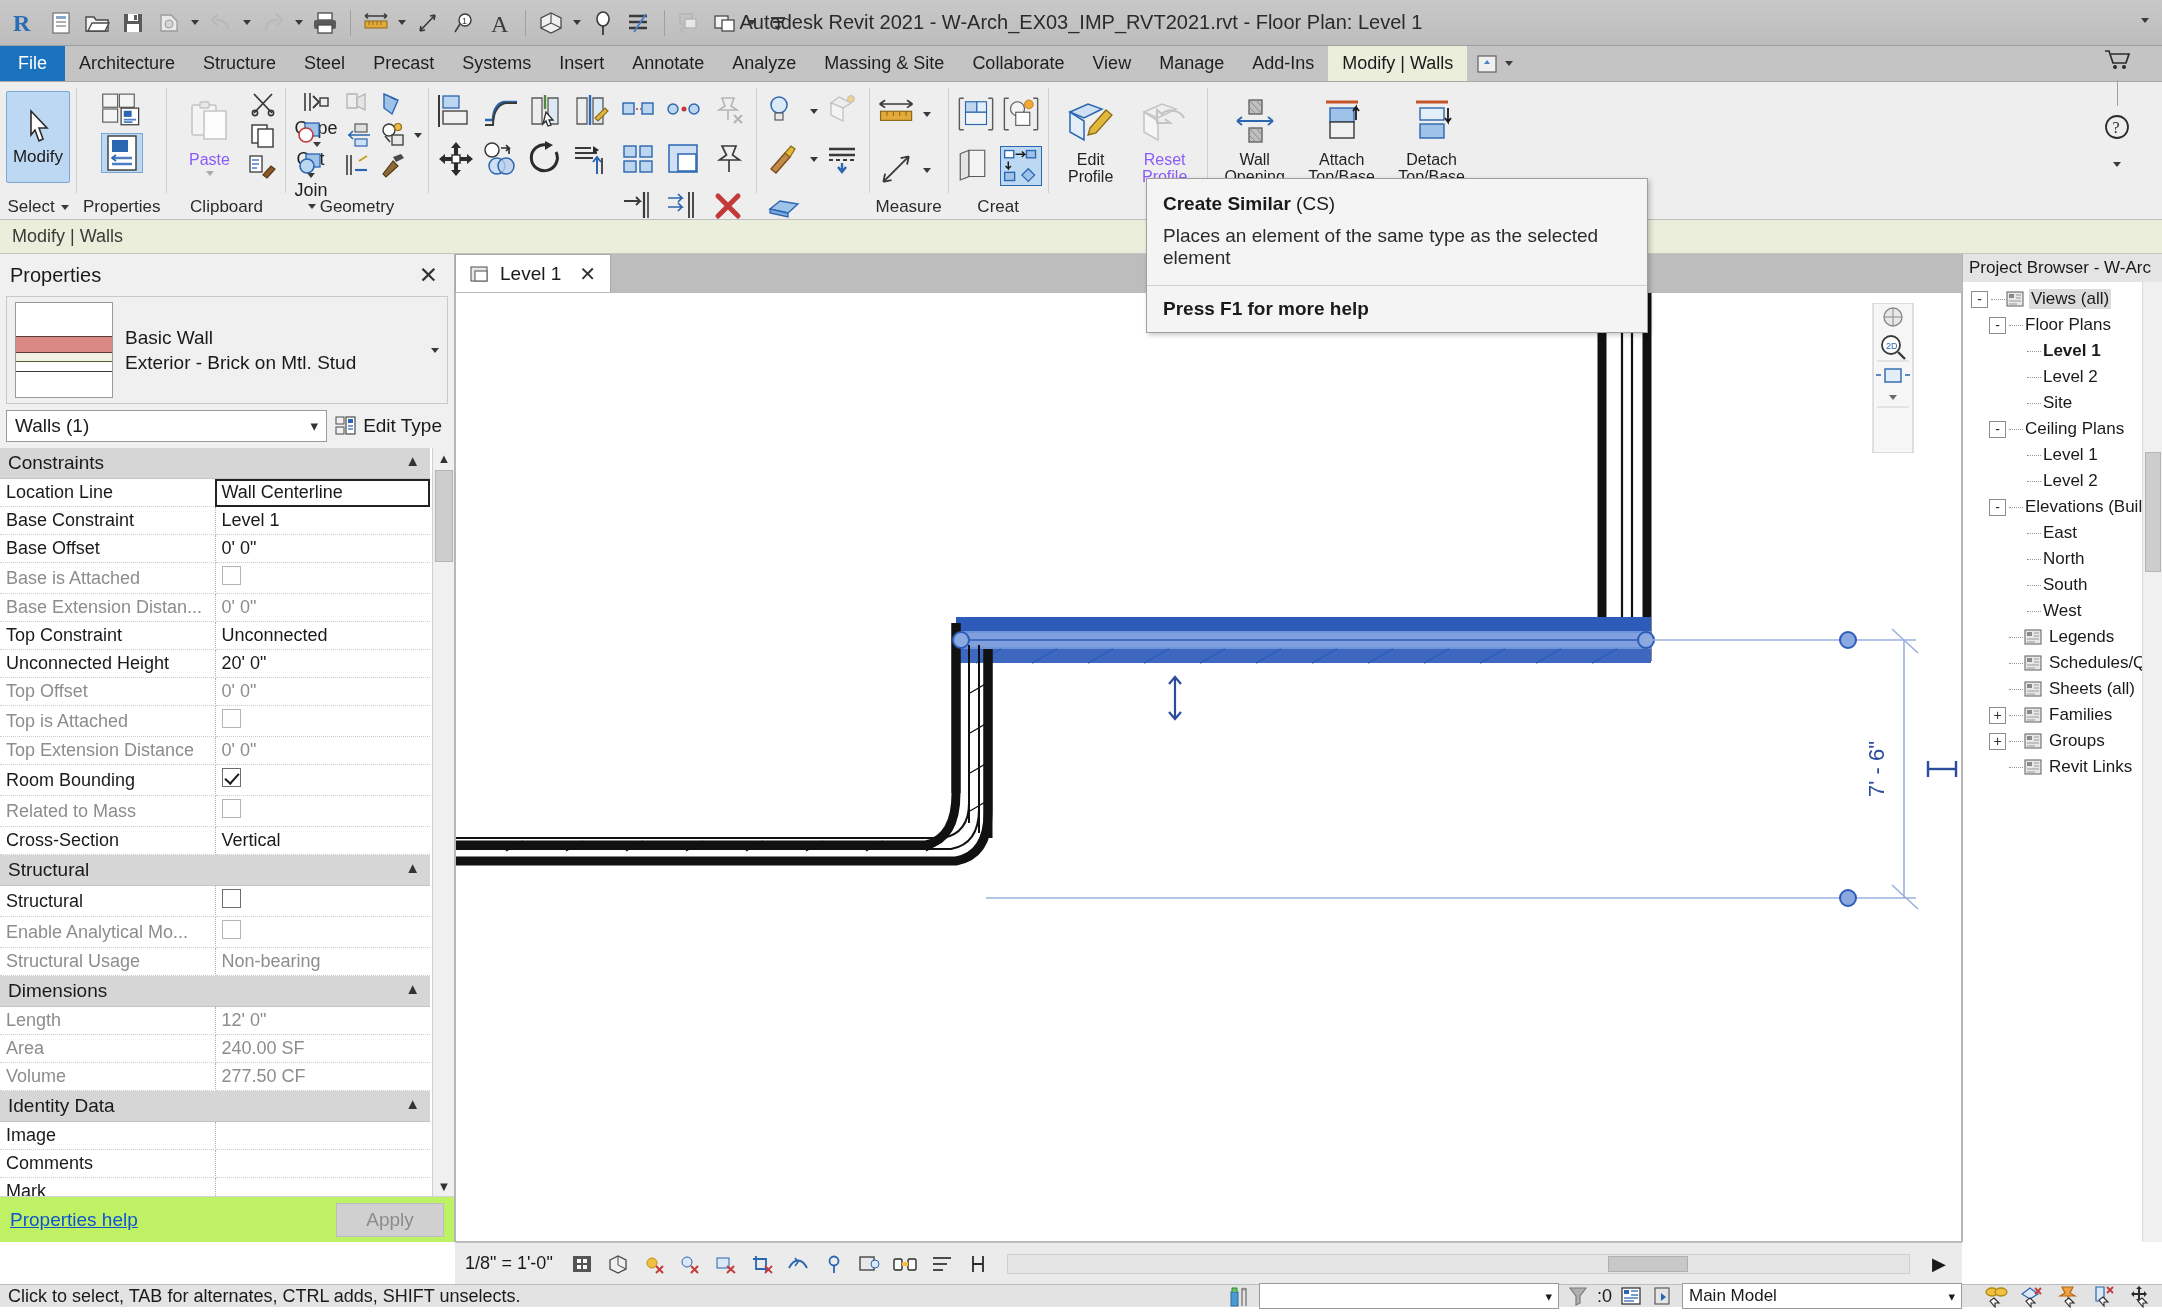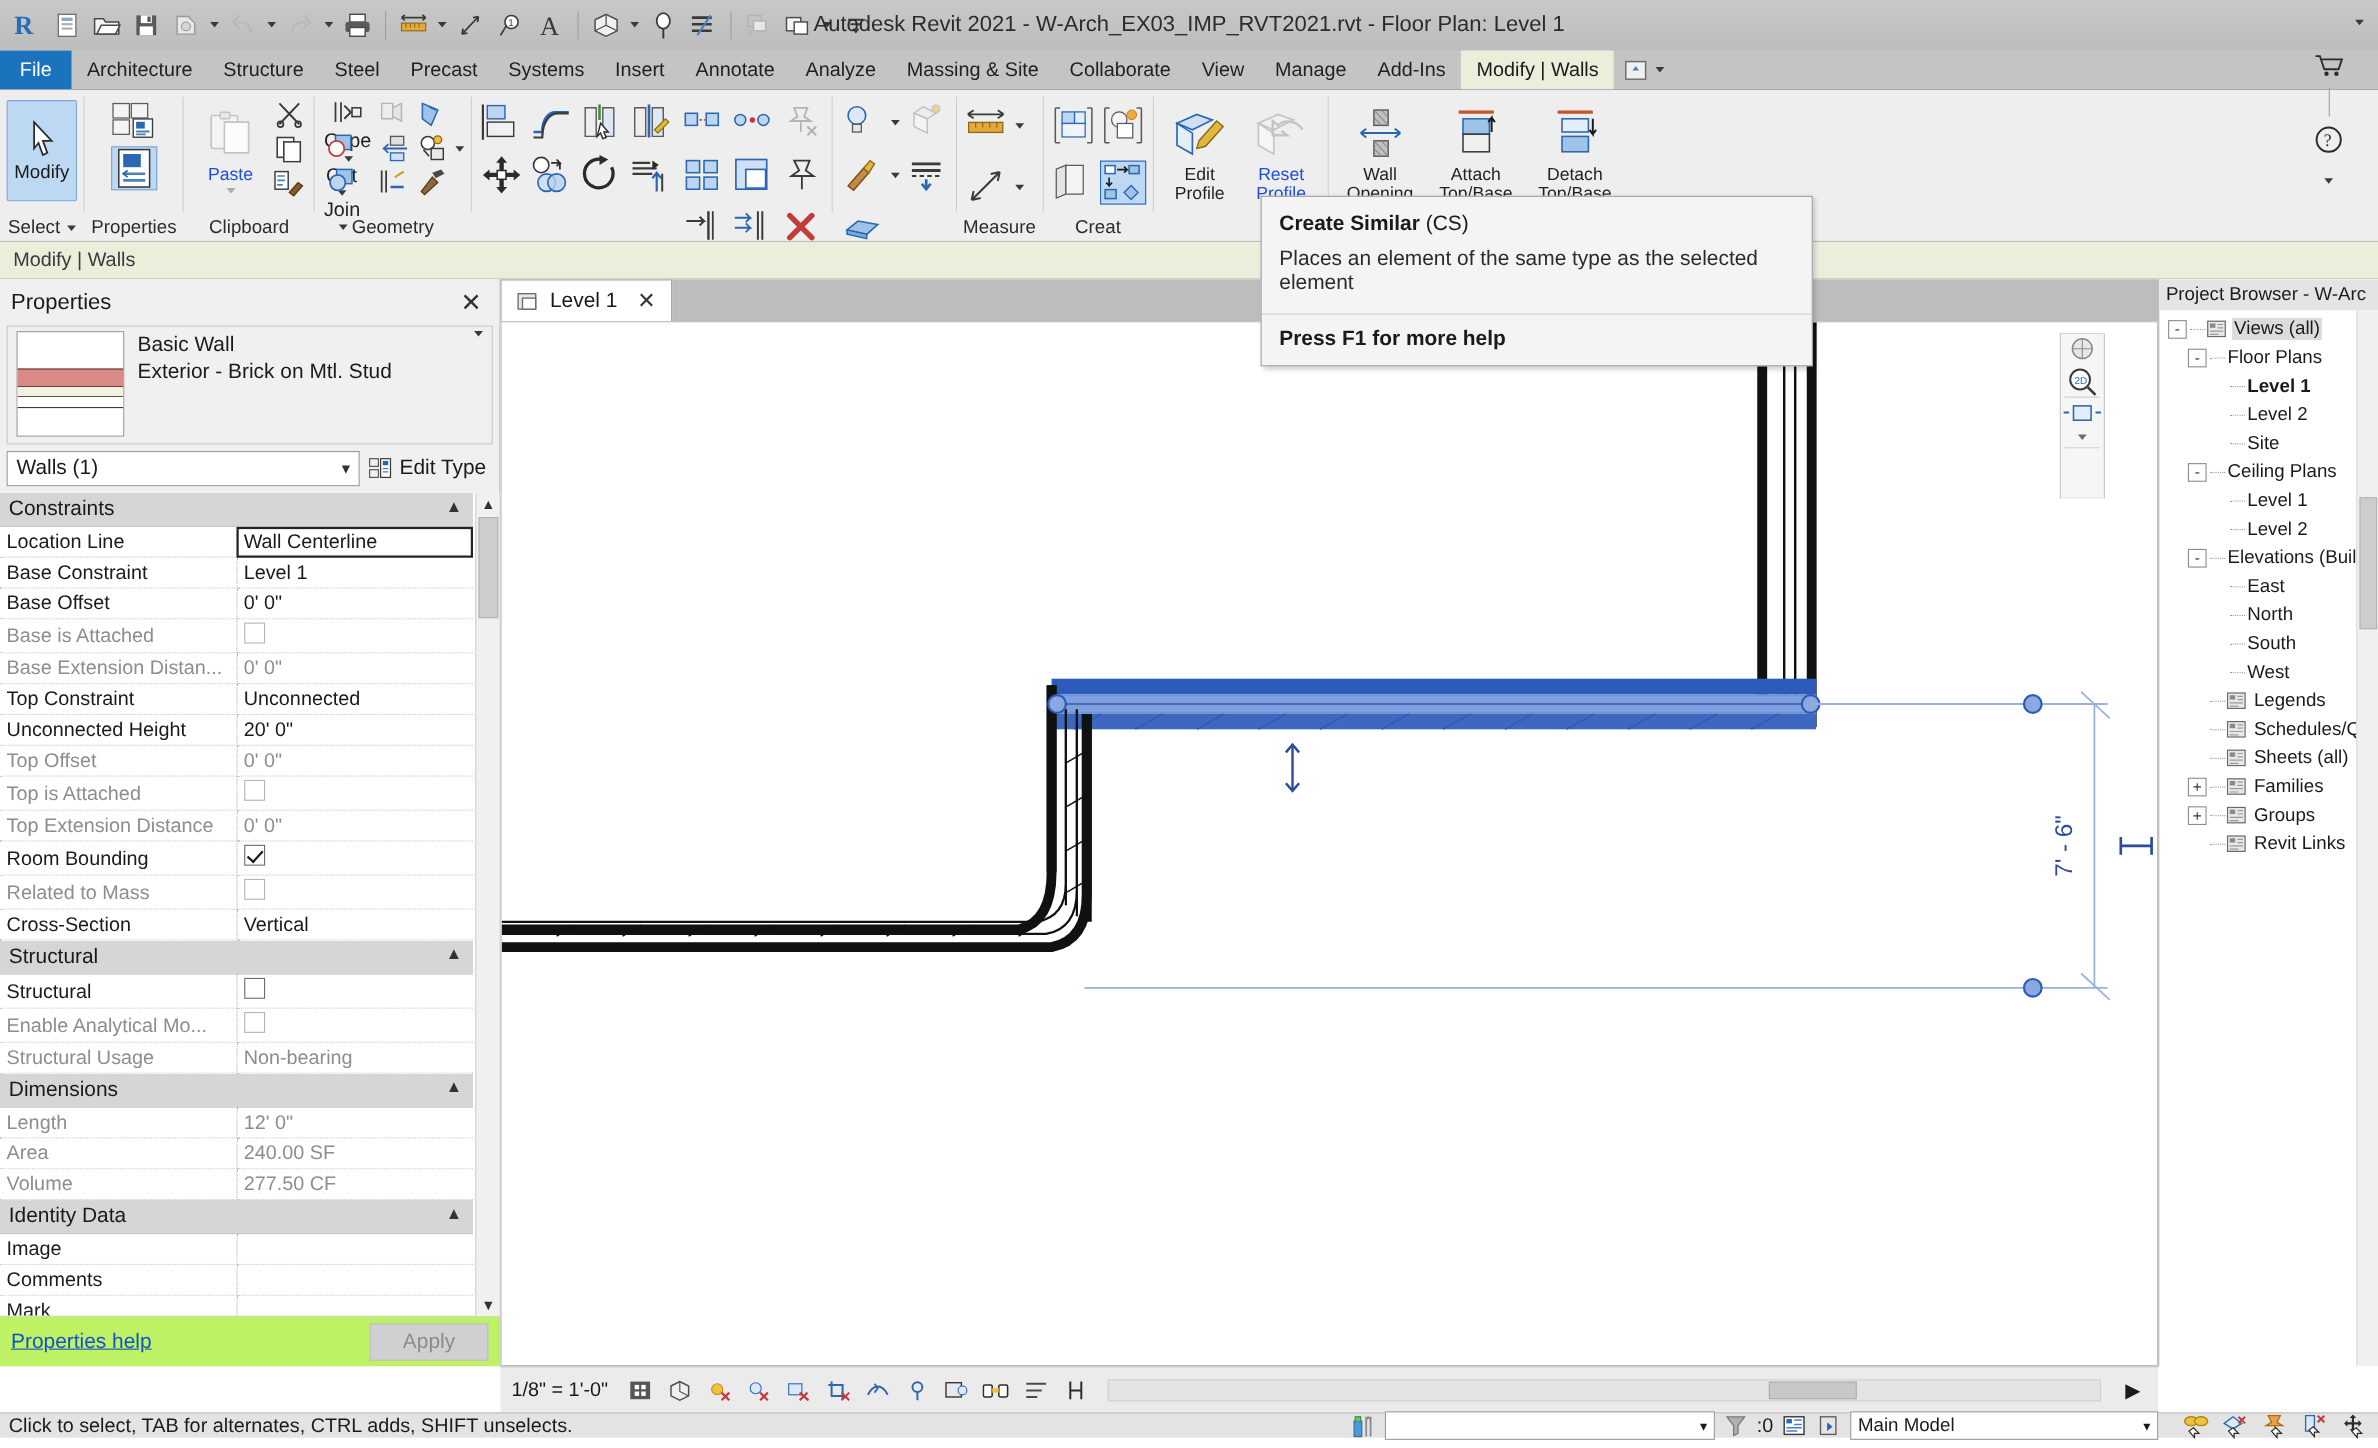--- a/index.html
+++ b/index.html
@@ -70,21 +70,21 @@
     display:flex; align-items:center; justify-content:center; gap:4px;
   }
   .panel-sep { width:1px; background:#cfcfcf; margin:6px 0 26px 0; }
 
   .bigbtn {
     width:72px; display:flex; flex-direction:column; align-items:center;
     padding-top:4px;
   }
   .bigbtn .ico { height:58px; display:flex; align-items:center; justify-content:center; }
   .bigbtn .lb { font-size:16px; line-height:17px; text-align:center; color:#1f1f1f; }
-  .bigbtn.disabled .lb { color:#1d4ed8; }
+  .bigbtn.disabled .lb { color:#8b5cf6; }
   .modify-btn {
     width:64px; height:92px; background:#bdd8f2; border:1px solid #7ca7d4;
     display:flex; flex-direction:column; align-items:center; justify-content:center;
     border-radius:2px; margin-top:2px;
   }
   .modify-btn .lb{font-size:17px;}
   .smallgrid { display:flex; flex-direction:column; gap:1px; }
   .srow { display:flex; align-items:center; gap:3px; height:30px; }
   .sbtn { display:flex; align-items:center; gap:3px; padding:0 2px; height:30px;flex-direction:column;}
   .sbtn .tx { font-size:18px; color:#1f1f1f;}
@@ -120,21 +120,21 @@
     background:#f0f0f0; border-right:1px solid #b4b4b4;
     display:flex; flex-direction:column;
   }
   .prop-title {
     height:42px; display:flex; align-items:center; padding:0 10px;
     font-size:20px; background:#f0f0f0;
   }
   .prop-title .x { margin-left:auto; font-size:23px; color:#333; line-height:1; padding:0 6px;}
   .prop-type {
     margin:0 6px; height:108px; background:#f0f0f0; border:1px solid #c9c9c9;
-    display:flex; align-items:flex-start; gap:12px; padding:4px 8px;
+    display:flex; align-items:center; gap:12px; padding:4px 8px;
   }
   .wall-swatch { width:98px; height:96px; background:#fff; border:1px solid #9a9a9a; position:relative;}
   .wall-swatch .band { position:absolute; left:0; width:100%; }
   .prop-type .tnames { font-size:19px; line-height:25px; }
   .prop-type .tcar { margin-left:auto; }
   .prop-sel-row { display:flex; align-items:center; gap:8px; padding:6px; }
   .combo {
     flex:1; height:32px; background:#fff; border:1px solid #9a9a9a;
     display:flex; align-items:center; padding:0 8px; font-size:19px;
   }

